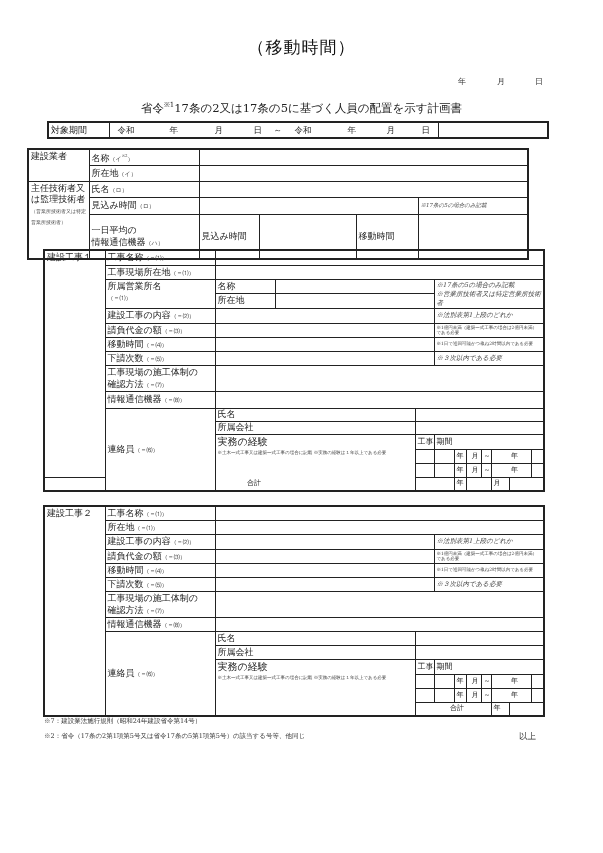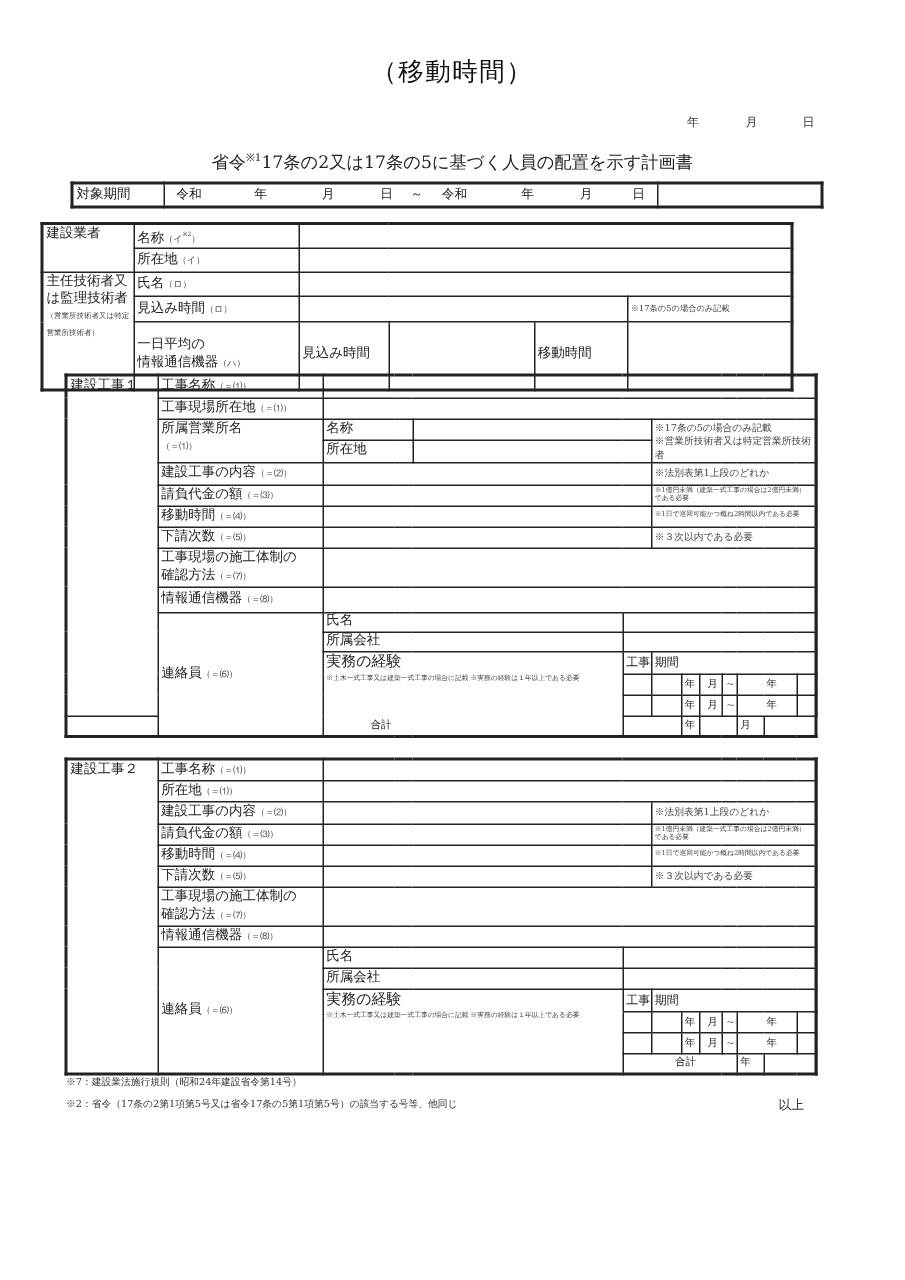--- a/index.html
+++ b/index.html
@@ -13,21 +13,21 @@
   .subtitle sup { font-size:7px; }
   table { position:absolute; border-collapse:collapse; table-layout:fixed; border:2px solid #222; }
   td { border:1px solid #222; padding:0 2px; font-size:9px; line-height:11px; vertical-align:middle;
        overflow:hidden; white-space:nowrap; }
   td.top { vertical-align:top; padding-top:1px; }
   td.wrap { white-space:normal; }
   td.c { }
   td.r { text-align:right; }
   .sm { font-size:6px; color:#444; }
   .xs { font-size:5px; line-height:6px; color:#444; white-space:normal; }
-  .note { font-size:6.5px; color:#444; }
+  .note { font-size:6.5px; color:#444;font-style:italic; }
   .noteS { font-size:4.5px; line-height:5.5px; color:#444; white-space:normal; }
   .fn { font-size:6.5px; color:#333; left:44px; }
   .ijo { font-size:8.5px; color:#333; left:519px; top:731px; }
 </style>
 </head>
 <body>
 
 <div class="abs title">（移動時間）</div>
 <div class="abs datefield" style="left:458px">年</div>
 <div class="abs datefield" style="left:497px">月</div>

